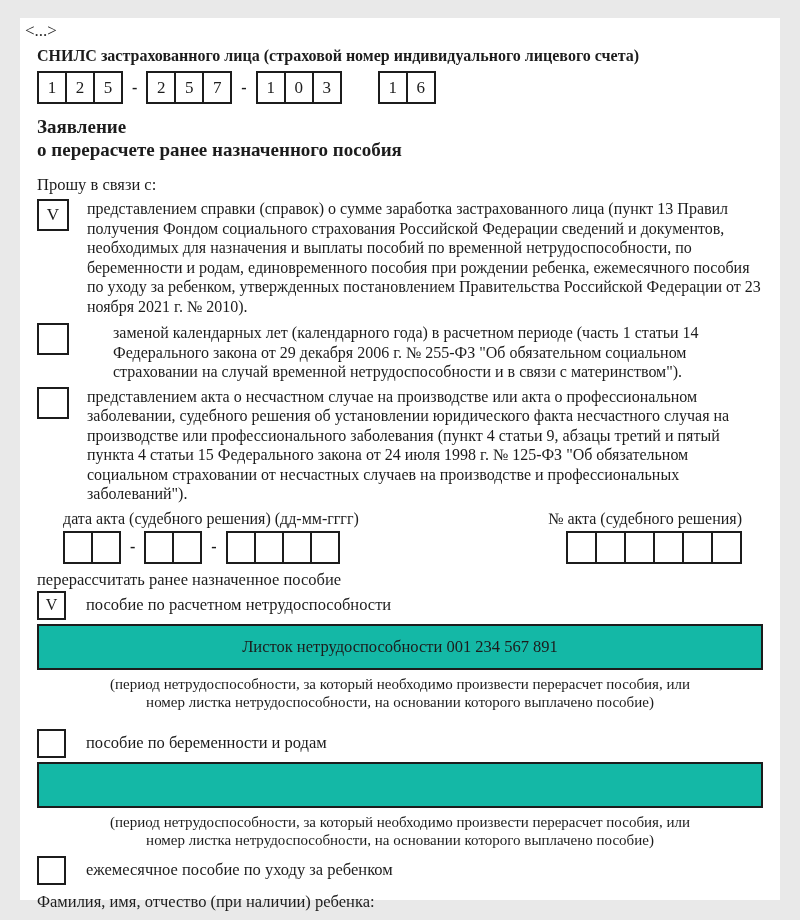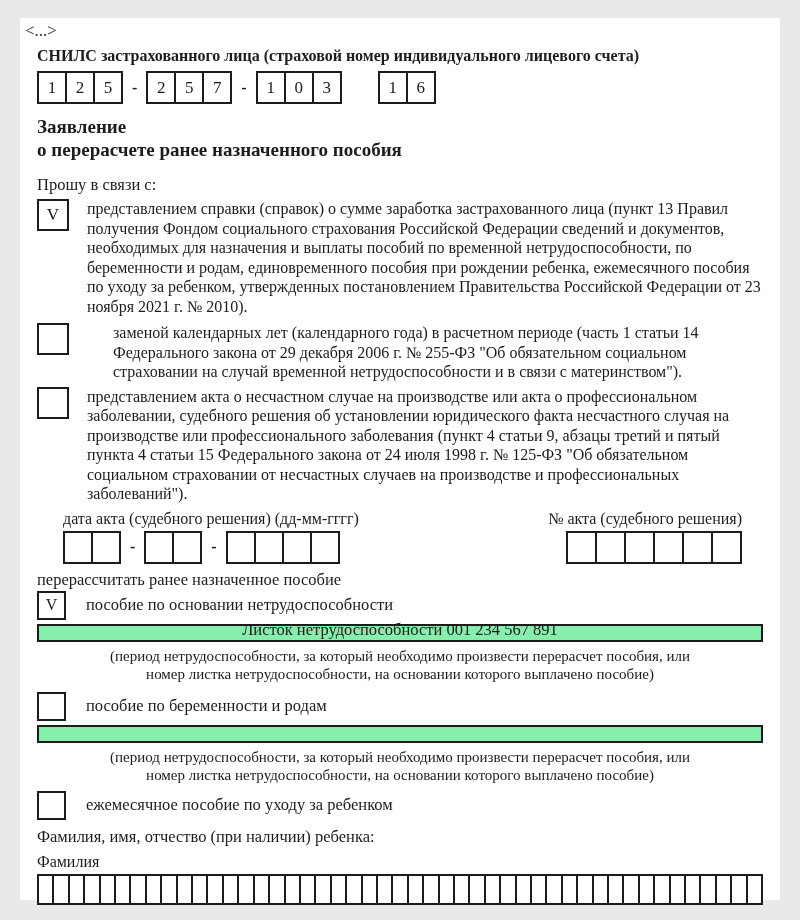--- a/index.html
+++ b/index.html
@@ -55,28 +55,28 @@
   .act-left { margin-left: 26px; }
   .act-right { margin-right: 21px; text-align: right; }
   .date-cells { display: flex; align-items: center; }
   .act-right .cell { width: 31px; }
 
   .recalc-heading { font-size: 16.5px; margin-top: 3px; line-height: 17px; }
 
   .benefit-row { display: flex; align-items: center; margin-top: 3px; }
   .benefit-row .checkbox { width: 29px; height: 29px; min-width: 29px; font-size: 16px; }
   .benefit-label { margin-left: 20px; font-size: 16.5px; }
-  .benefit-row.b2 { margin-top: 9px; }
+  .benefit-row.b2 { margin-top: 18px; }
   .benefit-row.b3 { margin-top: 7px; }
 
   .field-box {
     border: 2px solid #1c1c1c;
-    height: 18px; margin-top: 4px;
-    display: flex; align-items: flex-end; justify-content: center;
-    font-size: 16.5px; background: #86efac;
+    height: 46px; margin-top: 4px;
+    display: flex; align-items: center; justify-content: center;
+    font-size: 16.5px; background: #14b8a6;
   }
   .caption {
     text-align: center; font-size: 15px; line-height: 18px;
     margin: 5px auto 0; max-width: 615px;
   }
 
   .fio-heading { font-size: 16.5px; margin-top: 8px; line-height: 17px; }
   .surname-label { font-size: 16px; margin-top: 8px; line-height: 17px; }
   .surname-row { display: flex; margin-top: 4px; width: 100%; }
   .surname-row .cell { flex: 1; width: auto; height: 31px; }
@@ -168,21 +168,21 @@
           <span class="cell"></span>
           <span class="cell"></span>
         </div>
     </div>
   </div>
 
   <div class="recalc-heading">перерассчитать ранее назначенное пособие</div>
 
   <div class="benefit-row">
     <span class="checkbox">V</span>
-    <span class="benefit-label">пособие по основании нетрудоспособности</span>
+    <span class="benefit-label">пособие по расчетном нетрудоспособности</span>
   </div>
   <div class="field-box">
     <span>Листок нетрудоспособности 001 234 567 891</span>
   </div>
   <div class="caption">(период нетрудоспособности, за который необходимо произвести перерасчет пособия, или номер листка нетрудоспособности, на основании которого выплачено пособие)</div>
 
   <div class="benefit-row b2">
     <span class="checkbox"></span>
     <span class="benefit-label">пособие по беременности и родам</span>
   </div>

